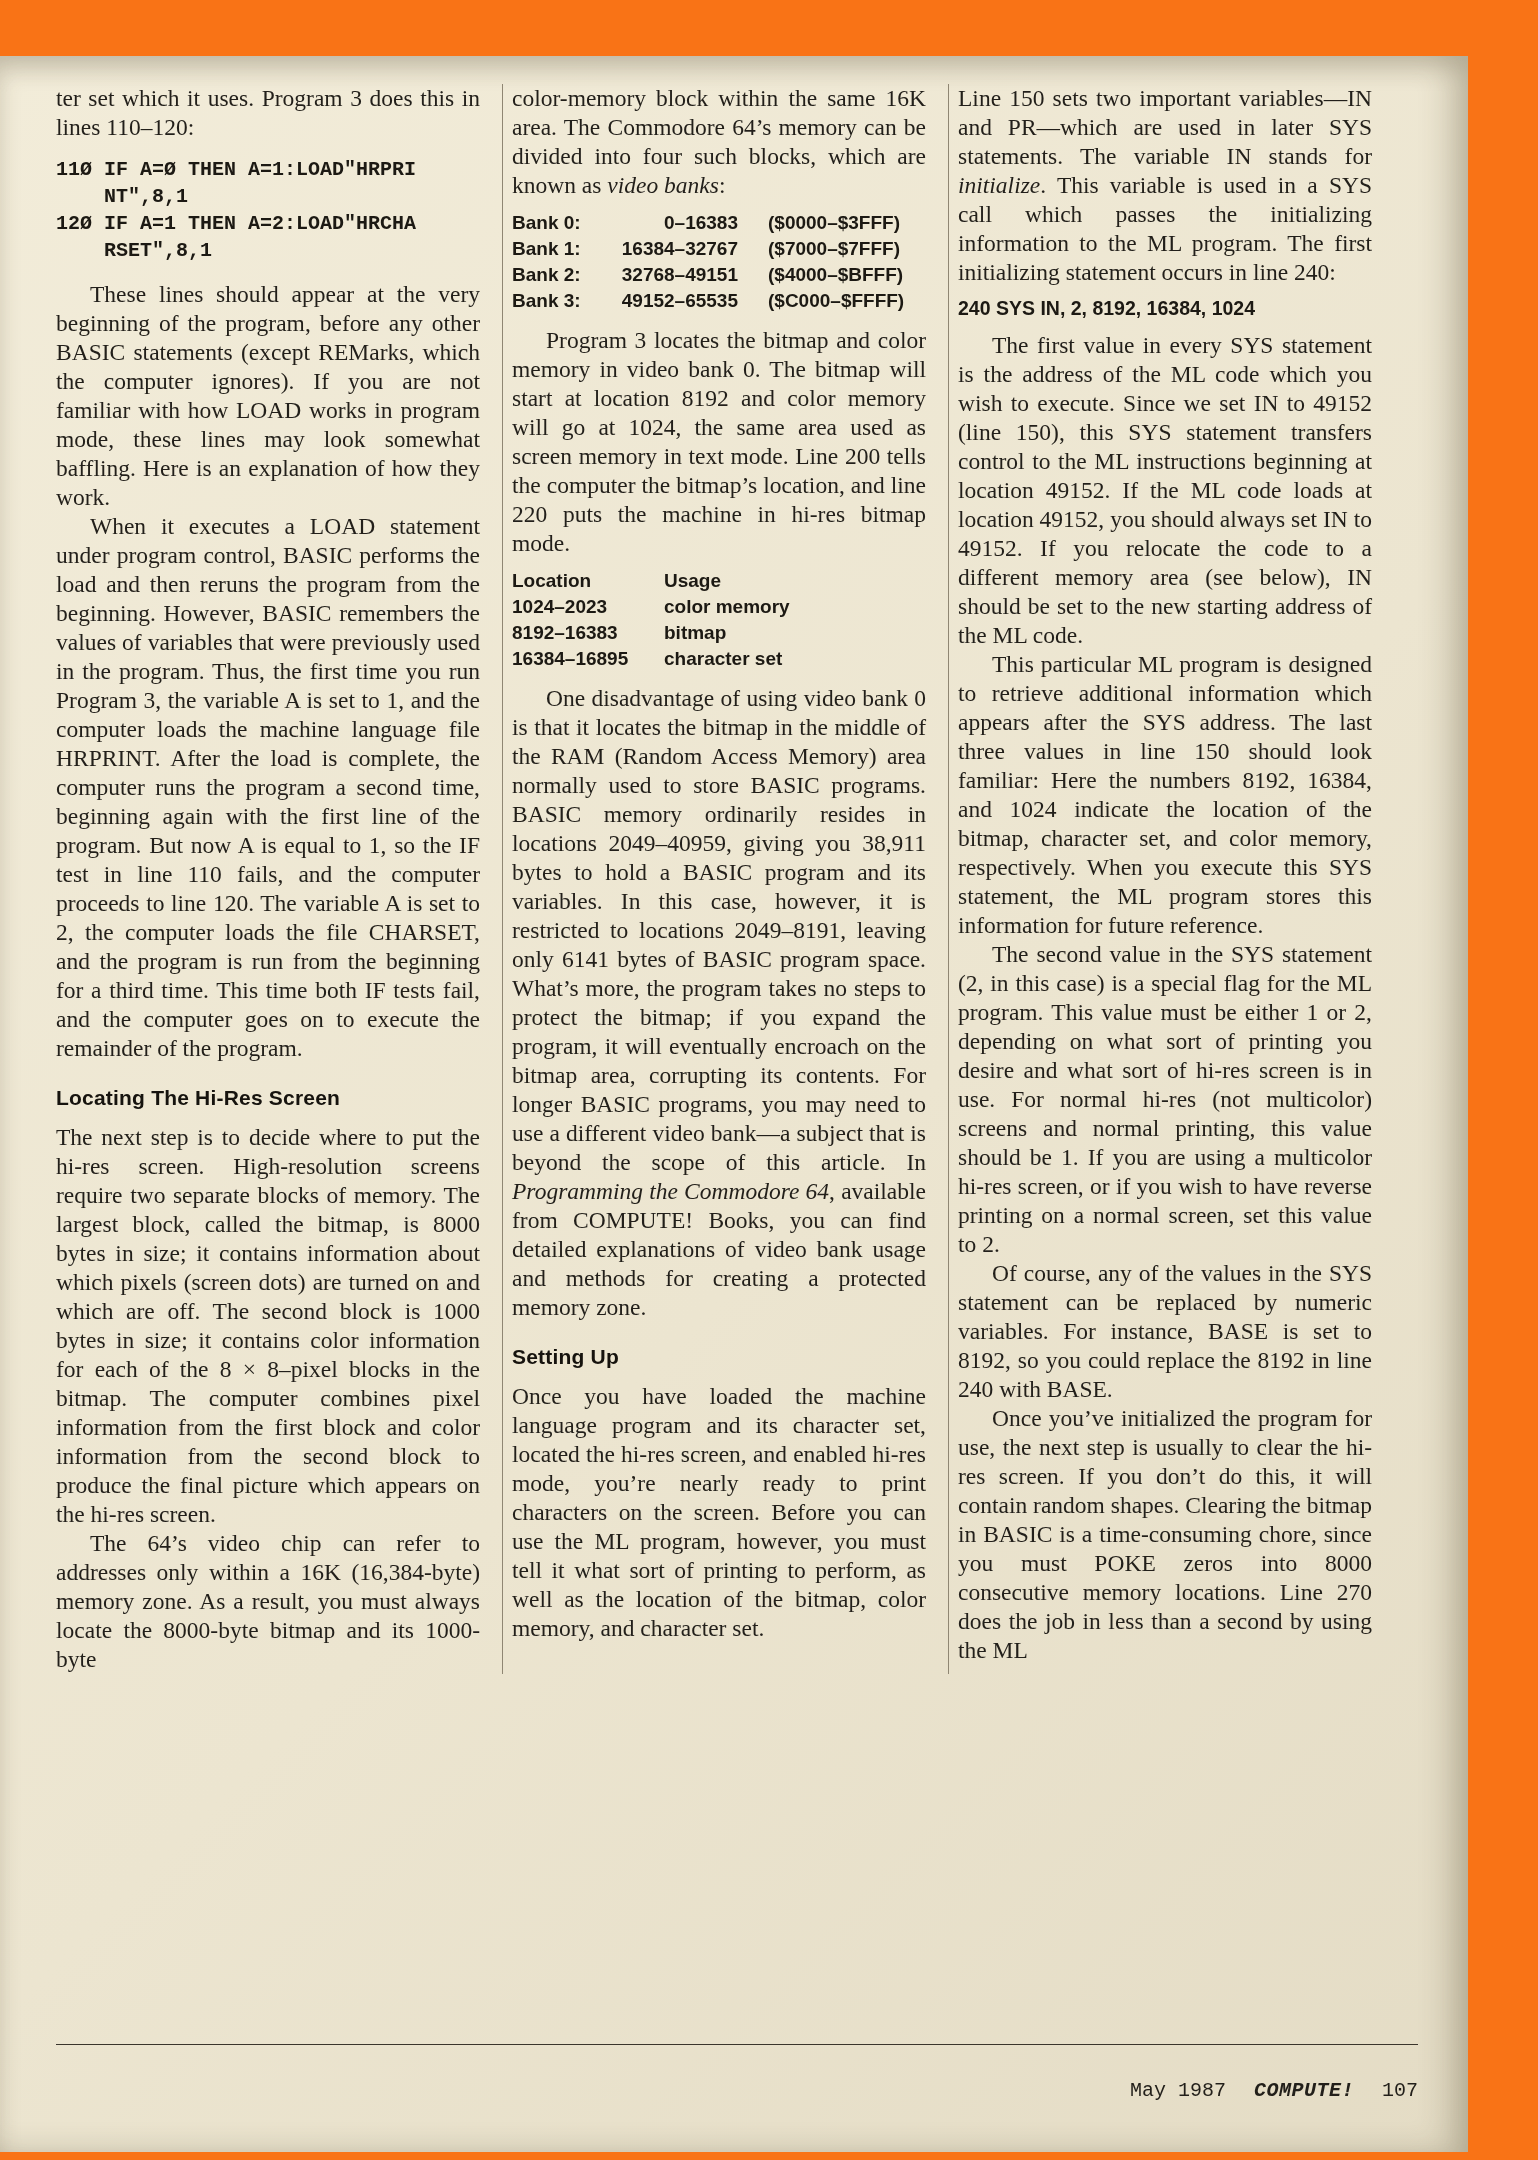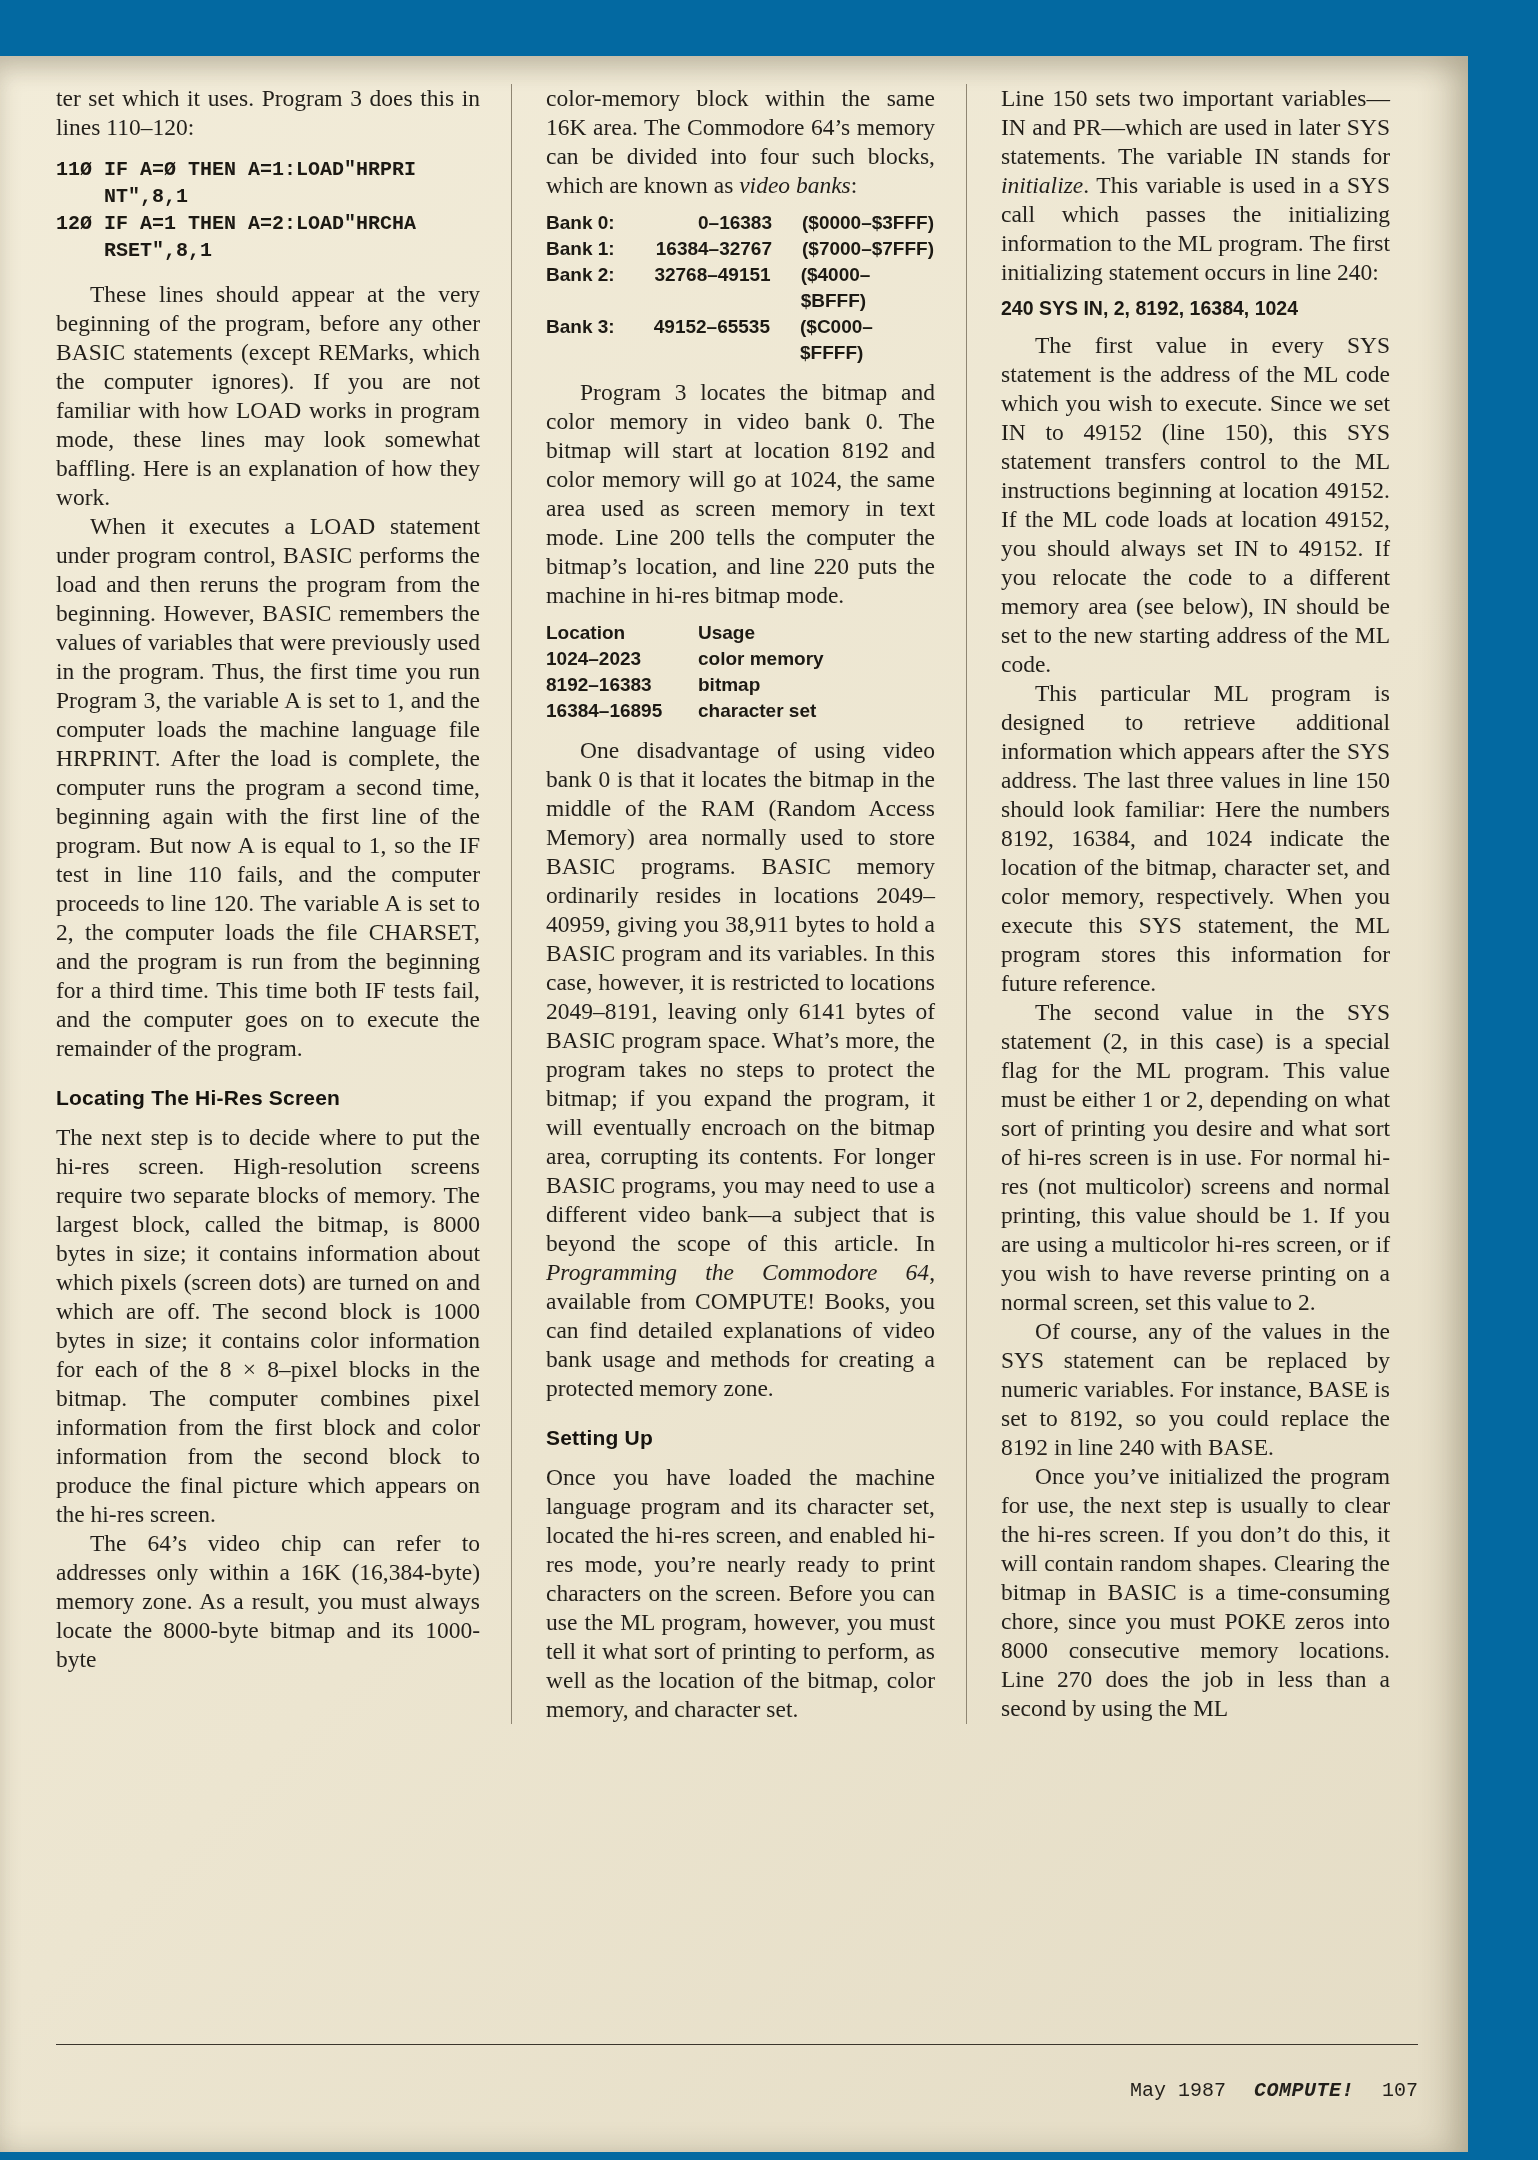--- a/index.html
+++ b/index.html
@@ -5,42 +5,42 @@
   * { box-sizing: border-box; }
   html, body { margin: 0; padding: 0; }
   body {
     width: 1538px; height: 2160px;
     background: #111;
     font-family: "Liberation Serif", serif;
   }
   .scan {
     position: relative;
     width: 1538px; height: 2160px;
-    background: #0369a1;
+    background: #f97316;
     overflow: hidden;
   }
   .page {
     position: absolute;
     left: 0; top: 56px;
     width: 1468px; height: 2096px;
     background: linear-gradient(135deg, #f2ecd9 0%, #ece5d0 55%, #e4dcc5 100%);
     box-shadow: inset -20px 0 30px rgba(70,58,34,0.22), inset 0 14px 22px rgba(70,58,34,0.16);
   }
   .columns {
     position: absolute;
     top: 28px; left: 56px;
     width: 1364px;
     display: flex;
     align-items: stretch;
   }
   .col { width: 424px; color: #221f1a; }
   .col + .col {
     border-left: 1px solid #8f8673;
-    padding-left: 34px;
-    margin-left: 31px;
+    padding-left: 9px;
+    margin-left: 22px;
   }
   .col p {
     margin: 0;
     font-size: 23.5px;
     line-height: 29px;
     text-align: justify;
     text-indent: 34px;
     color: #221f1a;
   }
   .col p.noindent { text-indent: 0; }

